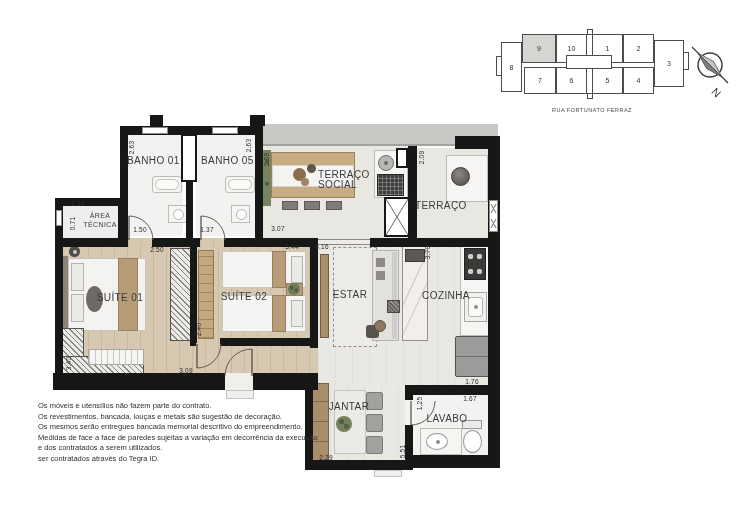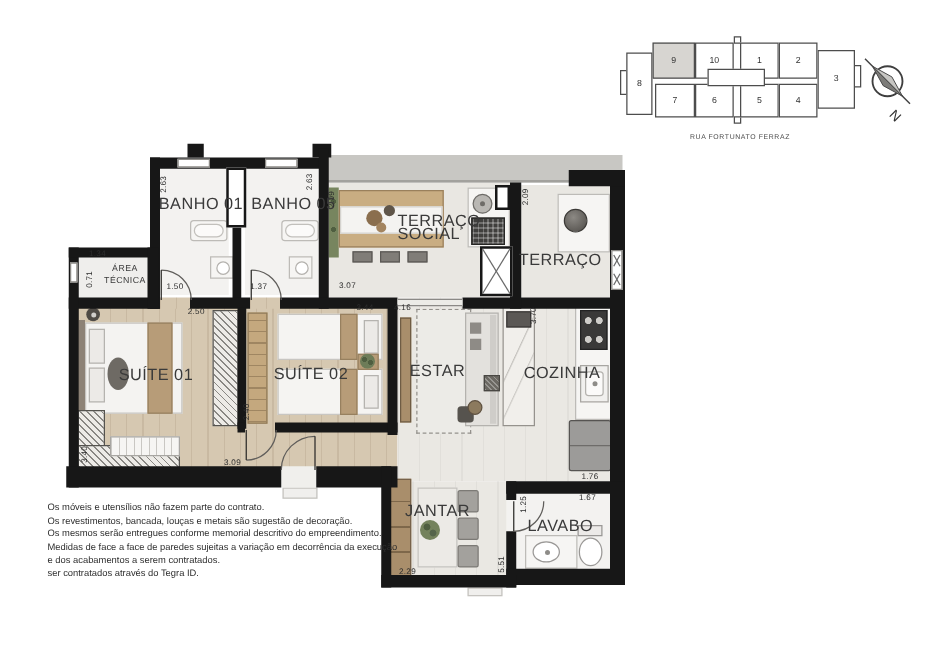--- a/index.html
+++ b/index.html
@@ -5,21 +5,21 @@
   html,body{margin:0;padding:0;background:#fff;}
   #page{position:relative;width:750px;height:528px;background:#fff;font-family:"Liberation Sans",sans-serif;overflow:hidden;}
   .abs{position:absolute;box-sizing:border-box;}
   .floor{position:absolute;box-sizing:border-box;z-index:1;}
   .furn{position:absolute;box-sizing:border-box;z-index:2;}
   .wall{position:absolute;background:#171717;z-index:3;}
   .inset{position:absolute;box-sizing:border-box;z-index:4;}
   .gapfill{position:absolute;box-sizing:border-box;z-index:3;}
   .dim{position:absolute;width:30px;text-align:center;font-size:6.5px;letter-spacing:.2px;color:#2d2d2d;z-index:6;}
   .dim.v{transform:rotate(-90deg);}
-  .rlabel{position:absolute;text-align:center;font-size:13px;letter-spacing:.4px;color:#3a3a3a;z-index:6;white-space:nowrap;}
+  .rlabel{position:absolute;text-align:center;font-size:10px;letter-spacing:.4px;color:#3a3a3a;z-index:6;white-space:nowrap;}
   .wood-floor{background:#d6c8b1;background-image:repeating-linear-gradient(90deg,rgba(120,95,70,.14) 0 1px,transparent 1px 13px);}
   .tile-floor{background:#eae8e3;background-image:repeating-linear-gradient(90deg,rgba(0,0,0,.04) 0 1px,transparent 1px 17px);}
   .white-floor{background:#f3f2f0;}
   .wht{background:#f6f5f3;border:1px solid #bdbbb7;}
   .woodf{background:#b79c78;}
   .hatch{background:#edebe7;background-image:repeating-linear-gradient(45deg,rgba(70,68,64,.6) 0 1px,transparent 1px 4px);border:1px solid #55534f;}
   .circ{border-radius:50%;}
   .keyunit{position:absolute;box-sizing:border-box;background:#fff;border:1px solid #4d4d4d;display:flex;align-items:center;justify-content:center;font-size:7px;color:#333;z-index:2;}
   .keyunit.hl{background:#d7d5d1;}
   .disc-line{font-size:7.5px;line-height:10.6px;color:#2f2f2f;}
@@ -295,19 +295,19 @@
     <line x1="4" y1="2" x2="40" y2="38" stroke="#3f3f3f" stroke-width="1.2"></line>
     <circle cx="22" cy="20" r="12" fill="none" stroke="#3f3f3f" stroke-width="1.5"></circle>
     <polygon points="34,32 25.5,16.5 10,8" fill="#c7c6c3" stroke="#4a4a4a" stroke-width="0.8"></polygon>
     <polygon points="34,32 18.5,23.5 10,8" fill="#7d7c79" stroke="#4a4a4a" stroke-width="0.8"></polygon>
     <text x="25" y="50" font-size="11" fill="#333" font-family="Liberation Sans, sans-serif" transform="rotate(45 27 46)">N</text>
   </svg>
 
   <div class="abs" style="left:38px;top:401px;width:340px;z-index:6;">
     <div class="disc-line">Os móveis e utensílios não fazem parte do contrato.</div>
     <div class="disc-line">Os revestimentos, bancada, louças e metais são sugestão de decoração.</div>
-    <div class="disc-line">Os mesmos serão entregues conforme memorial descritivo do empreendimento.</div>
+    <div class="disc-line">Os mesmos serão entregues bancada memorial descritivo do empreendimento.</div>
     <div class="disc-line">Medidas de face a face de paredes sujeitas a variação em decorrência da execução</div>
-    <div class="disc-line">e dos acabamentos a serem contratados.</div>
+    <div class="disc-line">e dos contratados a serem utilizados.</div>
     <div class="disc-line">ser contratados através do Tegra ID.</div>
   </div>
 
 </div>
 
 </body></html>

